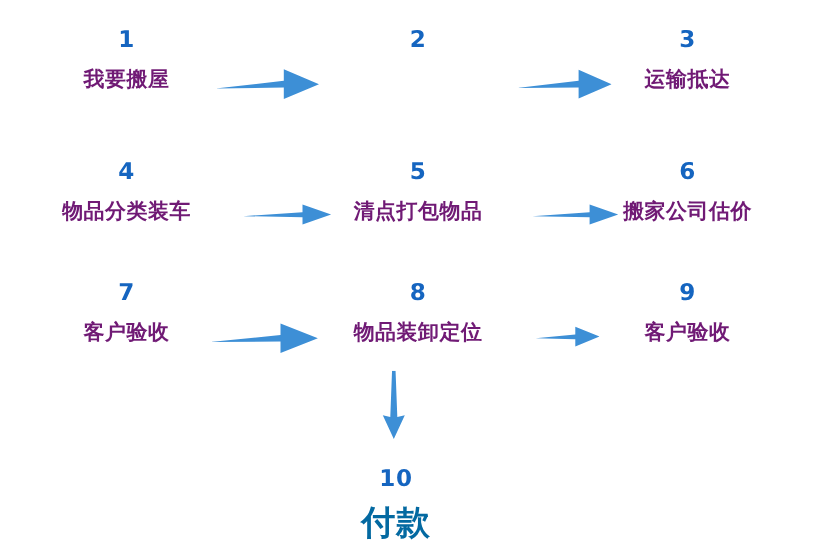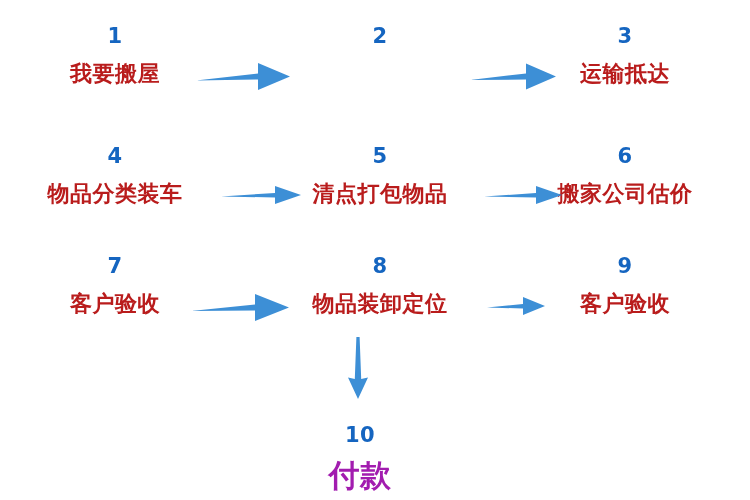--- a/index.html
+++ b/index.html
@@ -30,31 +30,31 @@
     user-select: none;
   }
   .node-number {
     font-size: 21px;
     font-weight: bold;
     color: #1565c0;
     line-height: 1;
     letter-spacing: 0.5px;
   }
   .node-label {
-    font-size: 22px;
+    font-size: 19px;
     font-weight: bold;
-    color: #b91c1c;
+    color: #701a75;
     line-height: 1;
     margin-top: 16px;
     letter-spacing: 0.5px;
   }
   .node.final .node-label {
     font-size: 31px;
     margin-top: 14px;
-    color: #a21caf;
+    color: #0369a1;
   }
 
   
   .arrow {
     position: absolute;
     transform: translate(-50%, -50%);
     pointer-events: none;
   }
   .arrow svg { display: block; }
 </style>

